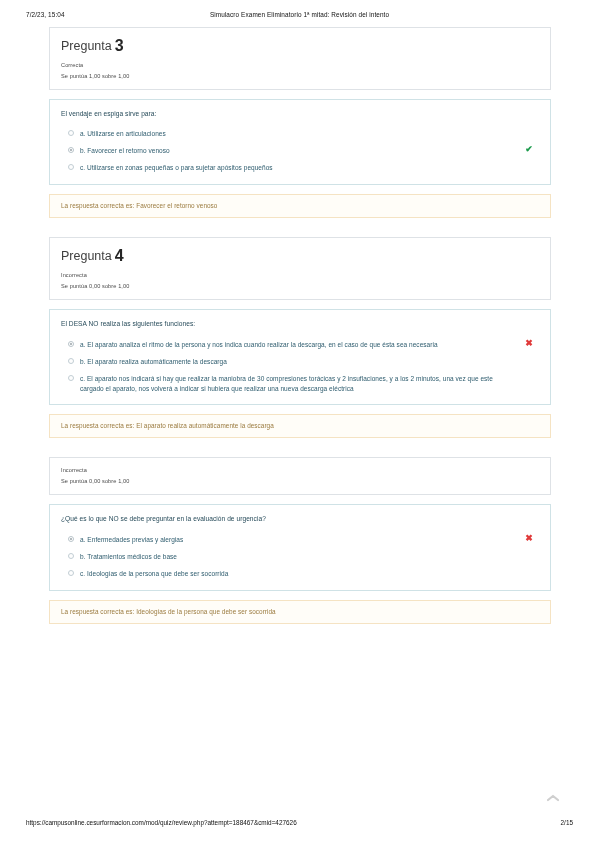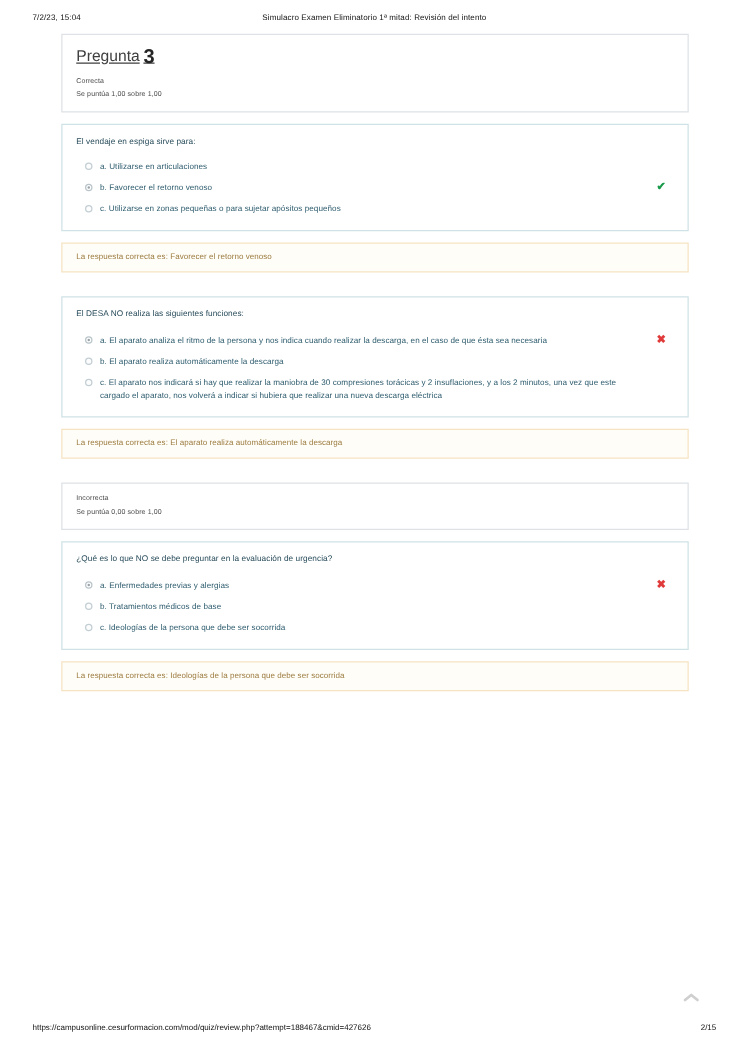--- a/index.html
+++ b/index.html
@@ -60,21 +60,20 @@
     padding: 9px 11px 10px 11px;
     box-sizing: border-box;
   }
   .q-info-title {
     font-size: 12.5px;
     font-weight: 400;
     color: #3f3f3f;
     line-height: 1.1;
     margin: 0 0 7px 0;
     white-space: nowrap;
-    text-decoration: underline;
   }
   .q-info-title .qnum {
     font-size: 16px;
     font-weight: 700;
     color: #252525;
     margin-left: 3px;
     vertical-align: -1px;
   }
   .q-state {
     font-size: 5.6px;
@@ -238,20 +237,25 @@
             </div>
             <div class="answer-row">
               <span class="radio"></span>
               <span class="answer-text">c. Utilizarse en zonas pequeñas o para sujetar apósitos pequeños</span>
             </div>
           </div>
         </div>
         <div class="feedback">La respuesta correcta es: Favorecer el retorno venoso</div>
       </div>
       <div class="q-group">
+        <div class="q-info">
+          <div class="q-info-title"><span>Pregunta</span><span class="qnum">4</span></div>
+          <div class="q-state">Incorrecta</div>
+          <div class="q-grade">Se puntúa 0,00 sobre 1,00</div>
+        </div>
         <div class="q-body">
           <div class="q-text">El DESA NO realiza las siguientes funciones:</div>
           <div class="answers">
             <div class="answer-row">
               <span class="radio checked"></span>
               <span class="answer-text">a. El aparato analiza el ritmo de la persona y nos indica cuando realizar la descarga, en el caso de que ésta sea necesaria</span>
               <span class="mark incorrect">✖</span>
             </div>
             <div class="answer-row">
               <span class="radio"></span>

